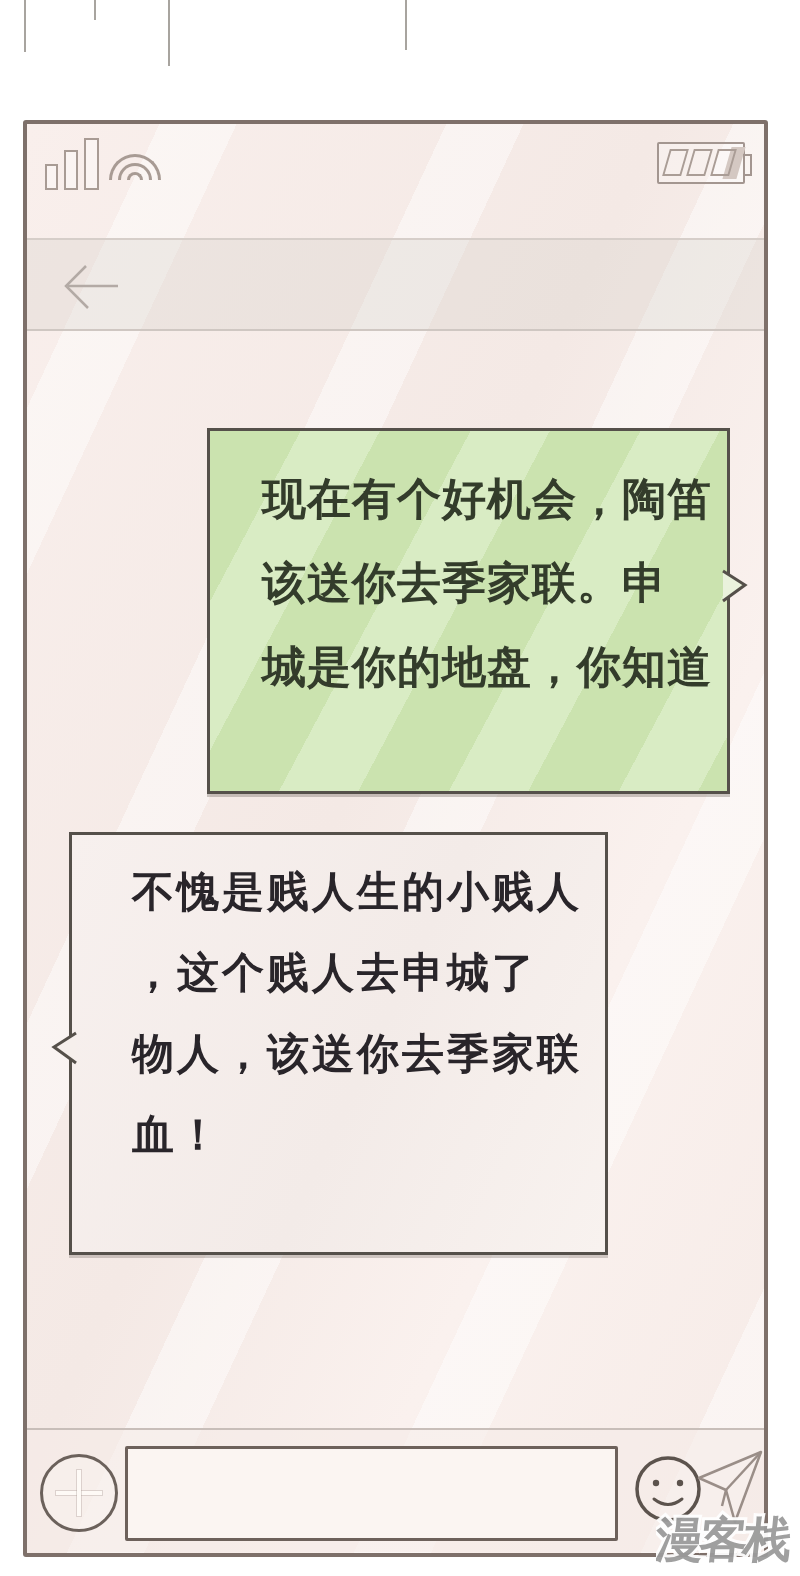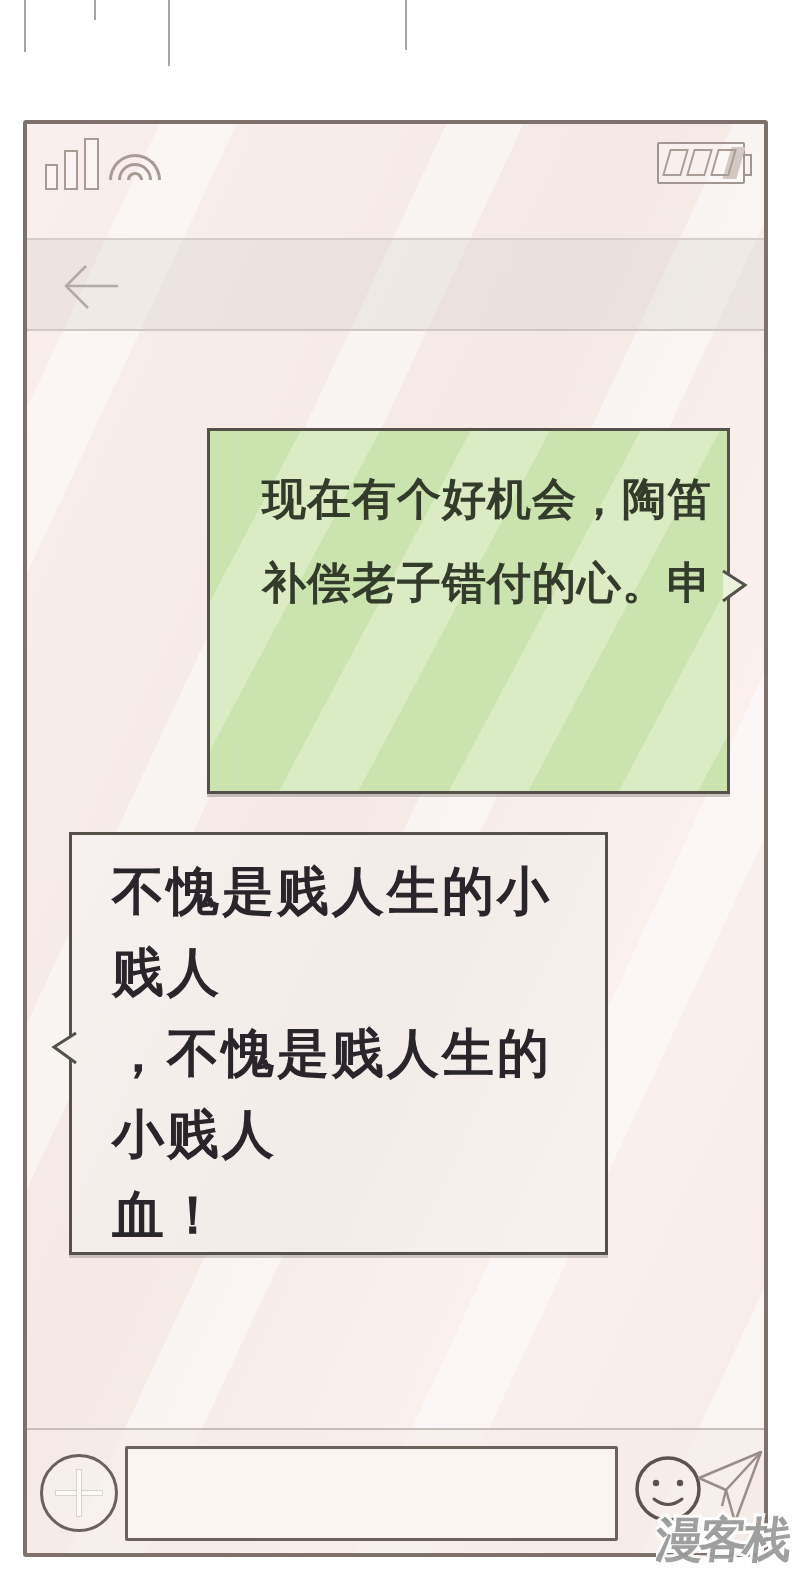--- a/index.html
+++ b/index.html
@@ -54,21 +54,21 @@
   .bubble-green { left:180px; top:304px; width:523px; height:366px;
     background:
       repeating-linear-gradient(118deg,#cbe3af 0 80px,#d9ecc4 80px 150px);
     box-shadow:0 3px 0 rgba(110,100,92,.35); }
   .bubble-green .txt { padding:26px 10px 0 52px; font-size:44px; line-height:84px;
       letter-spacing:1px; color:#333c2b; font-weight:bold; }
 
   .bubble-plain { left:42px; top:708px; width:539px; height:423px;
     background:linear-gradient(115deg,#f7f0ee 0%,#f3ebe8 55%,#f8f2ef 100%);
     box-shadow:0 3px 0 rgba(110,100,92,.3); }
-  .bubble-plain .txt { padding:16px 8px 0 40px; font-size:52px; line-height:81px;
+  .bubble-plain .txt { padding:16px 8px 0 60px; font-size:42px; line-height:81px;
       letter-spacing:3px; color:#29252a; font-weight:bold; }
 
   .tail { position:absolute; width:30px; height:34px; }
   .tail svg { display:block; }
 
   
   .composer { position:absolute; left:0; top:1304px; width:100%; height:124px;
               border-top:2px solid #c8beb9; background:rgba(245,235,231,.6); }
   .plus-btn { position:absolute; left:13px; top:24px; width:78px; height:78px;
               border:3px solid #6b615b; border-radius:50%; background:rgba(250,243,239,.5); }
@@ -129,33 +129,35 @@
           </svg>
         </span>
       </button>
     </div>
 
     <div>
 
       <div class="bubble bubble-green">
         <div class="txt">
           <div>现在有个好机会，陶笛</div>
-          <div>补偿老子错付的心。申</div>
+          <div>该送你去季家联。申</div>
+          <div>城是你的地盘，你知道</div>
         </div>
         <div class="tail" style="right:-24px; top:138px;">
           <svg width="30" height="34" viewBox="0 0 30 34">
             <path d="M2 2 L24 16 L2 32" fill="#eaf2dc" stroke="#55504a" stroke-width="3"></path>
           </svg>
         </div>
       </div>
 
       <div class="bubble bubble-plain">
         <div class="txt">
           <div>不愧是贱人生的小贱人</div>
-          <div>，不愧是贱人生的小贱人</div>
+          <div>，这个贱人去申城了</div>
+          <div>物人，该送你去季家联</div>
           <div>血！</div>
         </div>
         <div class="tail" style="left:-24px; top:196px;">
           <svg width="30" height="34" viewBox="0 0 30 34">
             <path d="M28 2 L6 16 L28 32" fill="#f6efec" stroke="#55504a" stroke-width="3"></path>
           </svg>
         </div>
       </div>
     </div>
 

